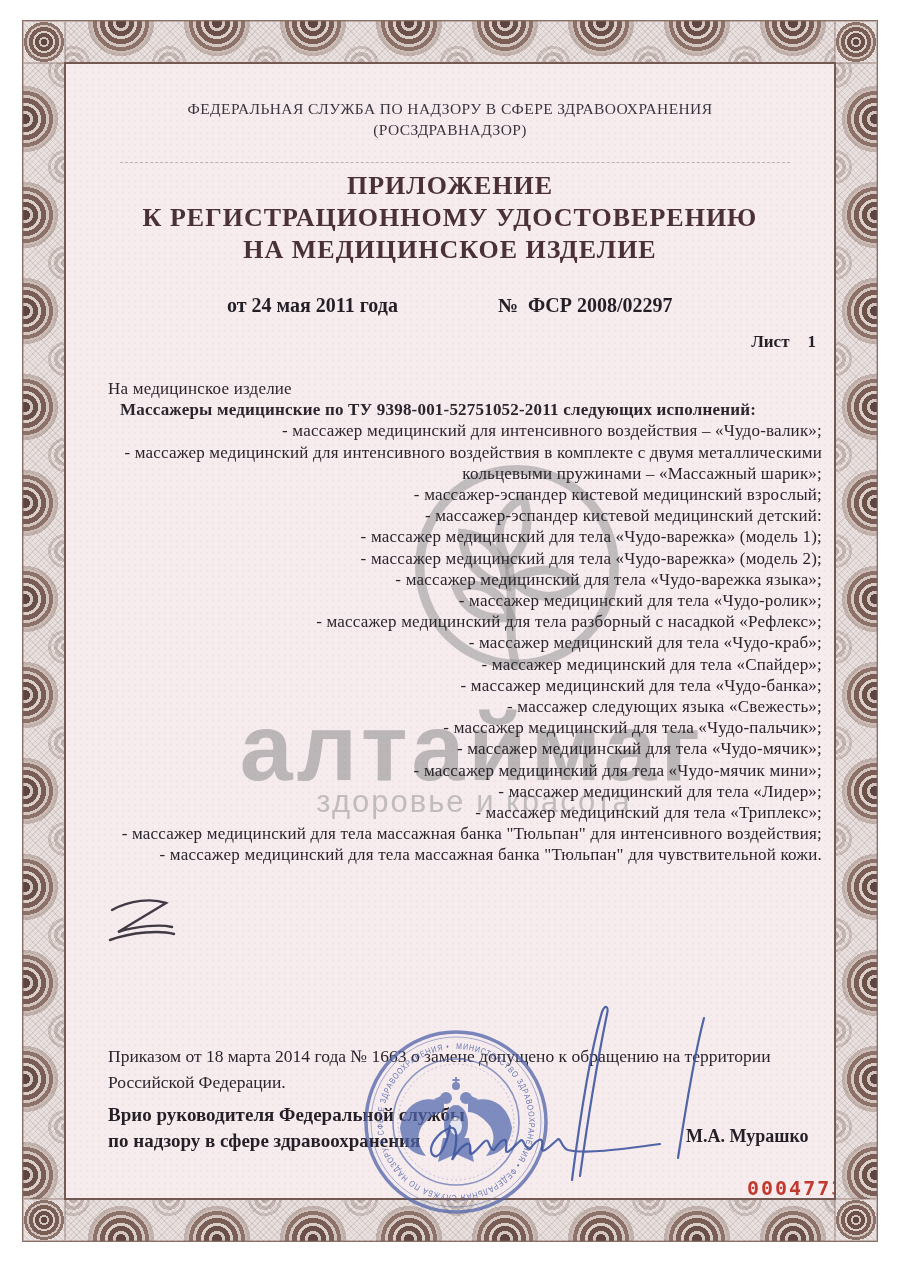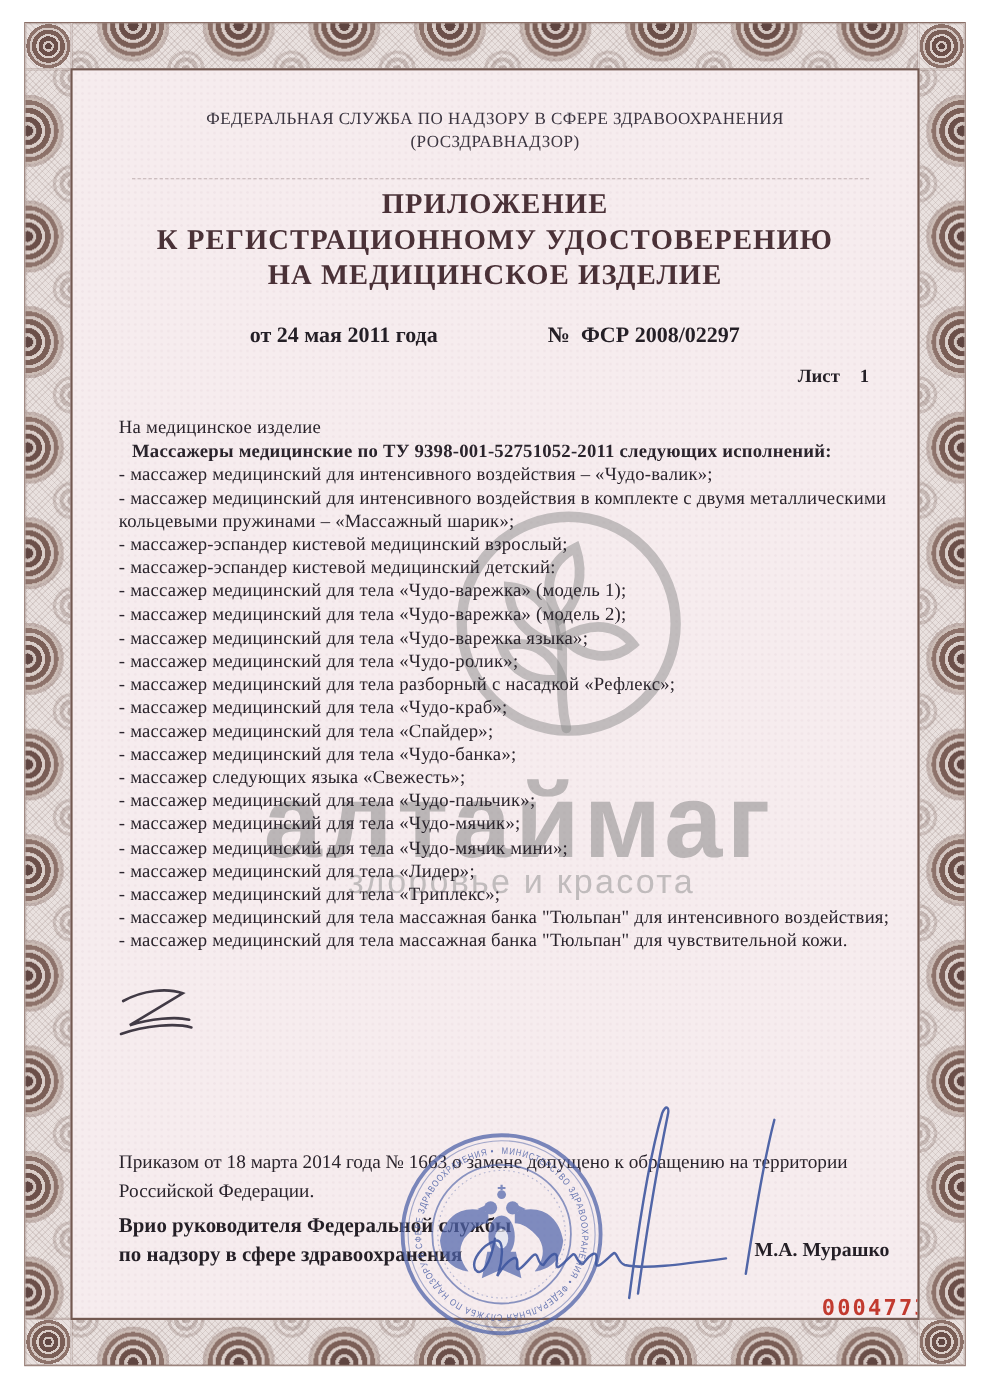--- a/index.html
+++ b/index.html
@@ -89,27 +89,27 @@
   .abs{position:absolute;}
   .centered{left:0;width:100%;text-align:center;}
 
   .agency{top:36px;font-size:15.5px;letter-spacing:.4px;color:#3b3540;}
   .agency2{top:57px;font-size:15.5px;letter-spacing:.4px;color:#3b3540;}
   .sep{top:98px;left:54px;right:44px;border-top:1px dashed rgba(150,130,130,.55);}
   .doc-title{top:106px;font-size:26px;font-weight:bold;letter-spacing:1px;
     color:#4a3137;line-height:32px;}
   .meta-date{top:230px;left:145px;font-size:20px;font-weight:bold;color:#241f26;margin-left:16px;}
   .meta-num{top:230px;left:432px;font-size:20px;font-weight:bold;color:#241f26;white-space:pre;}
-  .sheet{top:268px;right:44px;font-size:17px;font-weight:bold;color:#241f26;}
+  .sheet{top:268px;right:18px;font-size:17px;font-weight:bold;color:#241f26;}
   .sheet .gap{display:inline-block;width:18px;}
 
   .body-text{top:314px;left:42px;width:714px;font-size:17px;line-height:21.2px;
     letter-spacing:.2px;color:#2a242c;z-index:3;}
   .body-text .bold{font-weight:bold;margin-left:12px;}
-  .item{margin:0;}
+  .item{margin:0;text-align:right;}
 
   .order-note{top:979px;left:42px;width:702px;font-size:17.5px;line-height:26px;color:#2a242c;z-index:3;}
   .signer{top:1038px;left:42px;font-size:19px;line-height:26px;font-weight:bold;color:#241f26;z-index:3;}
   .signer-name{top:1062px;left:620px;font-size:18px;font-weight:bold;color:#241f26;z-index:3;}
   .serial{top:1112px;left:681px;font-family:"DejaVu Sans Mono",monospace;font-size:20px;
     font-weight:bold;letter-spacing:2px;color:#c23a2f;z-index:3;}
 
   
   .wm{z-index:1;pointer-events:none;}
   .wm-emblem{left:336px;top:388px;}

